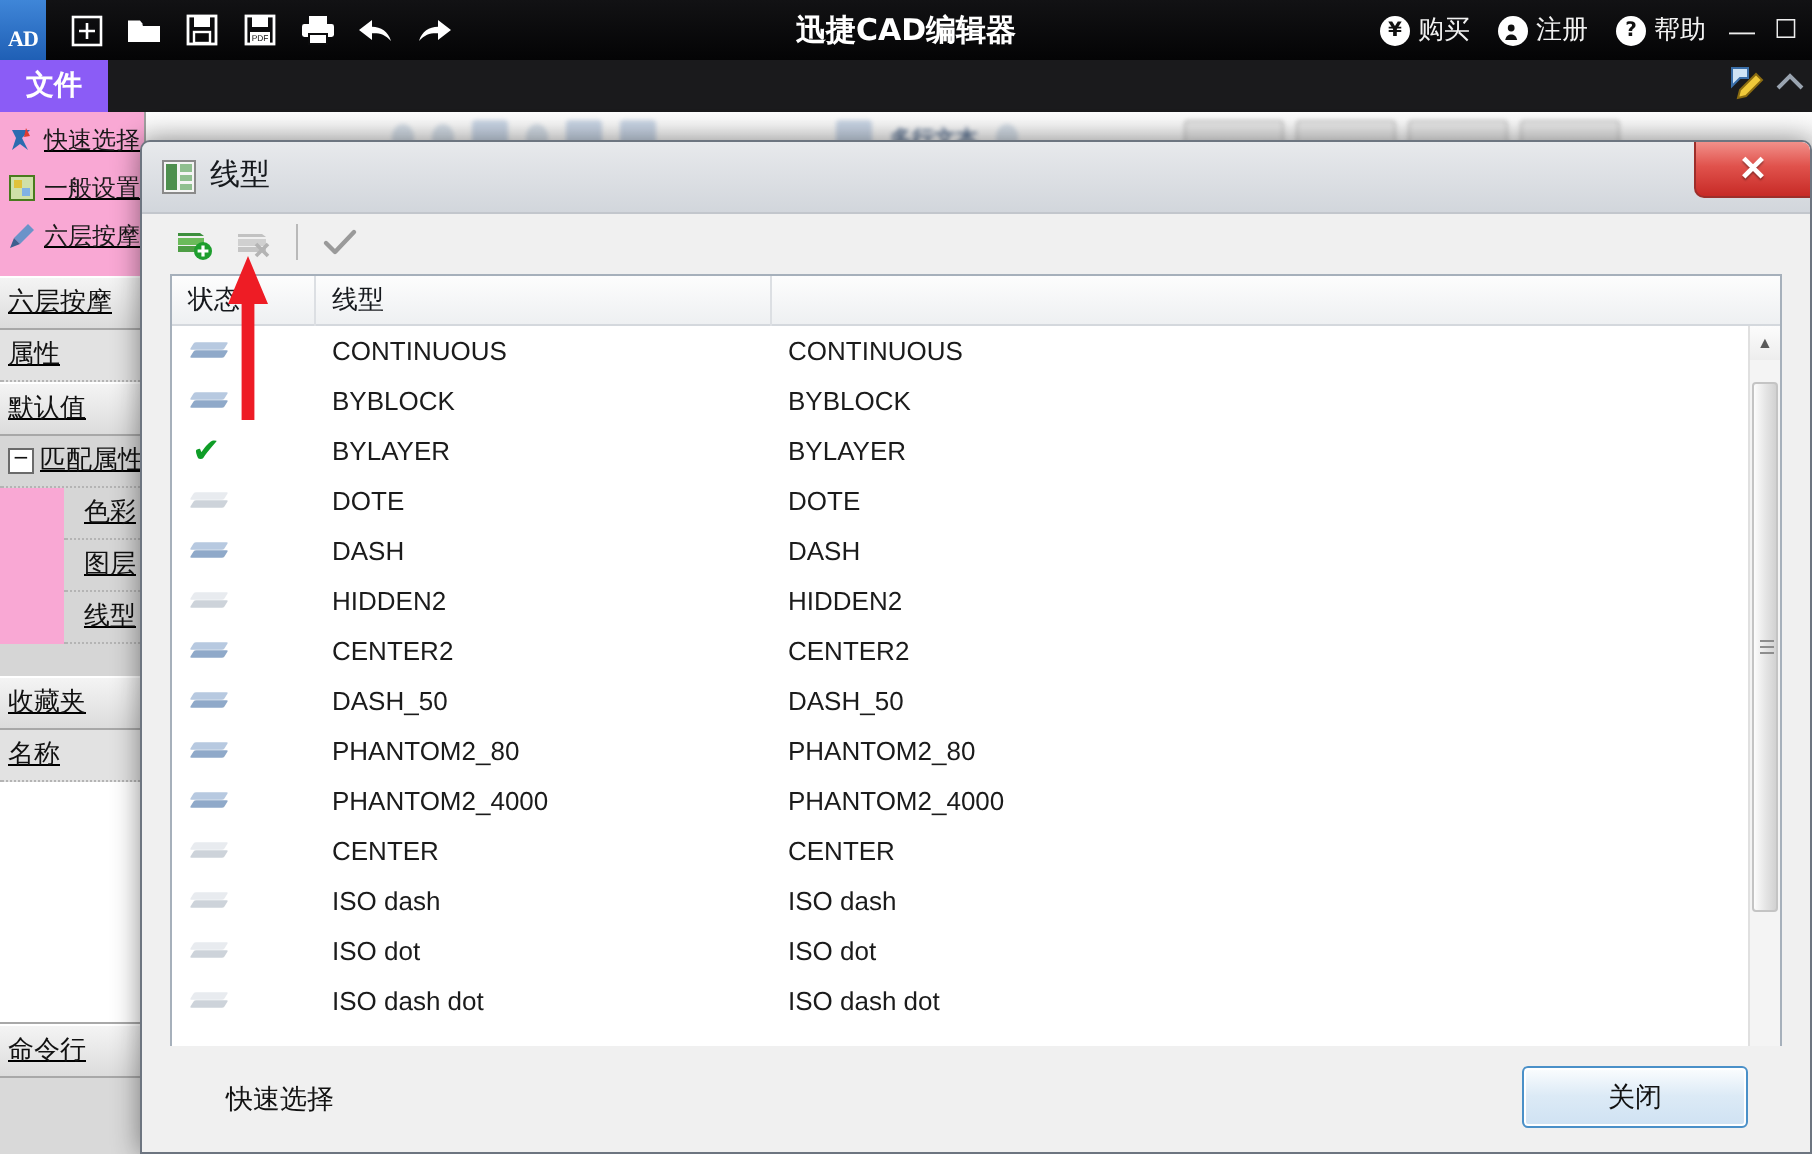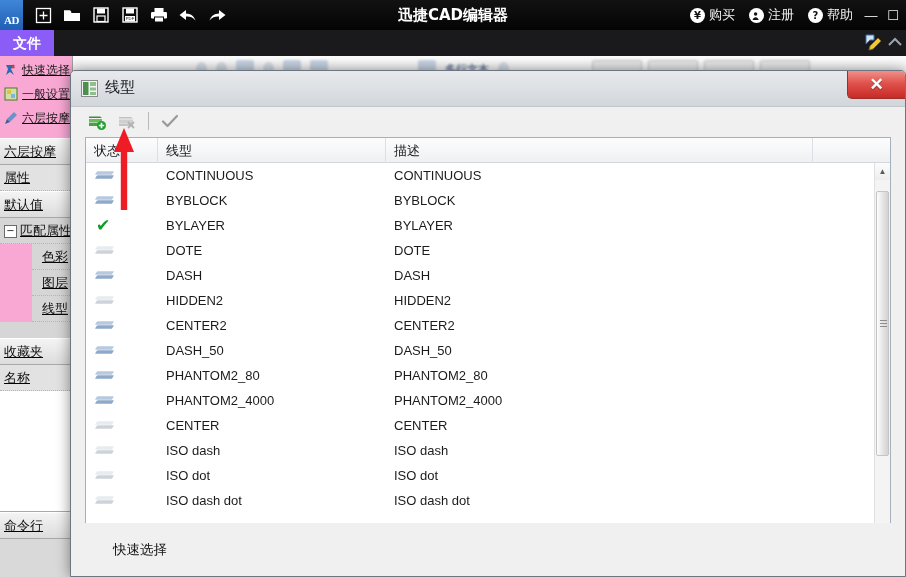--- a/index.html
+++ b/index.html
@@ -406,21 +406,20 @@
       <svg width="18" height="18" viewBox="0 0 18 18">
           <path d="M2 9.5l4.5 4.5L16 4" fill="none" stroke="#9a9a9a" stroke-width="2.2" stroke-linecap="round" stroke-linejoin="round"></path>
         </svg>
     </span>
   </div>
 
   <div class="tbl-wrap">
     <div class="tbl-head">
       <div class="th th-status">状态</div>
       <div class="th th-name">线型</div>
-      <div class="th th-desc">描述</div>
       <div class="th th-pad"></div>
     </div>
     <div class="tbl-body" id="table-body">
         <div class="row">
           <div class="cell-status">
             <span class="layer-ic">
               <i style="background: rgb(183, 201, 224);"></i>
               <i style="background: rgb(143, 169, 201);"></i>
             </span>
           </div>
@@ -564,18 +563,19 @@
             <b></b>
             <b></b>
           </span>
       </div>
       <div class="vsb-btn vsb-dn">▼</div>
     </div>
   </div>
 
   <div class="dlg-footer">
     <span class="scale-lbl">快速选择</span>
+    <div class="close-btn">关闭</div>
   </div>
 </div>
 
 <svg class="red-arrow" viewBox="0 0 22 82">
   <path d="M11 0L21 24H14.2V82H7.8V24H1z" fill="#ee1c25"></path>
 </svg>
 
 </body></html>

